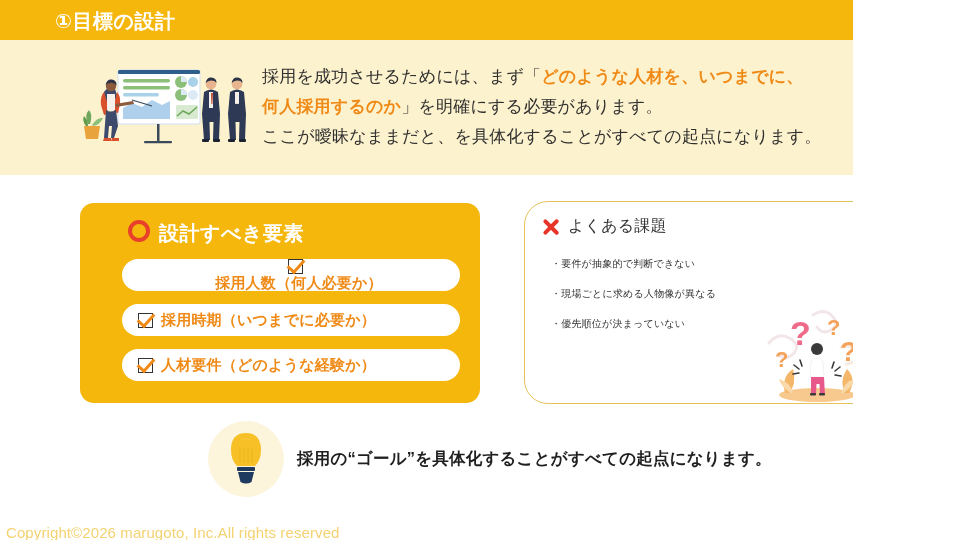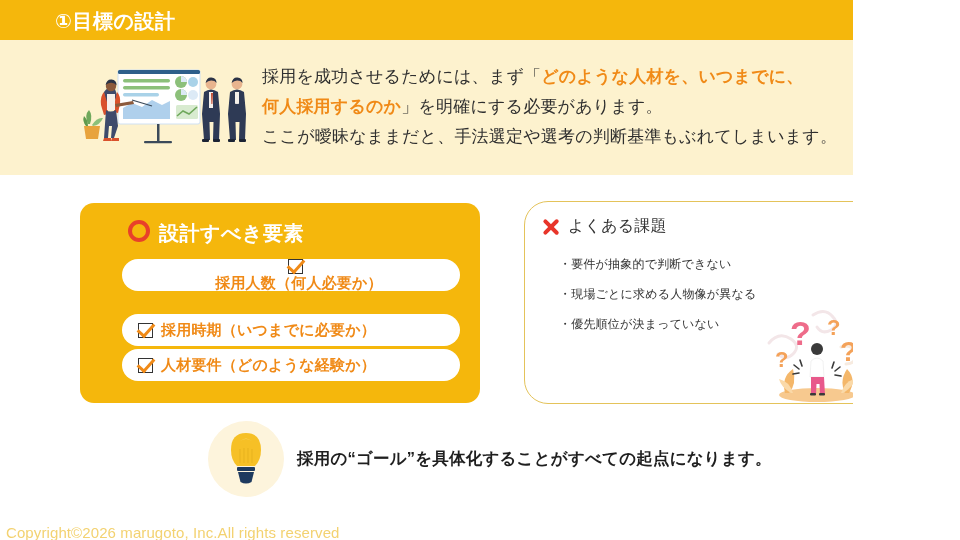--- a/index.html
+++ b/index.html
@@ -108,21 +108,21 @@
     width: 338px;
     height: 32px;
     background: #ffffff;
     border-radius: 16px;
     display: flex;
     align-items: center;
     padding-left: 16px;
     box-sizing: border-box;
   }
   .pill-1 { top: 56px; flex-direction: column; }
-  .pill-2 { top: 111px; text-align: center; }
+  .pill-2 { top: 101px; text-align: center; }
   .pill-3 { top: 146px; }
   .check-box {
     position: relative;
     width: 15px;
     height: 15px;
     border: 1.4px solid #333333;
     box-sizing: border-box;
     flex: 0 0 auto;
     margin-right: 8px;
   }
@@ -190,26 +190,25 @@
     white-space: nowrap;
     letter-spacing: 0.2px;
   }
   .issue-list {
     position: absolute;
     left: 26px;
     top: 47px;
     width: 300px;
   }
   .issue-item {
-    font-size: 12px;
+    font-size: 10px;
     line-height: 30px;
     color: #333333;
     white-space: nowrap;
     letter-spacing: 0.2px;
-    margin-left: 8px;
   }
   .issue-illus {
     position: absolute;
     right: 4px;
     bottom: 0;
     width: 120px;
     height: 100px;
   }
 
   
@@ -324,21 +323,21 @@
       <path d="M147 40 q8 4 16 0 l0 3 q-8 4 -16 0 z" fill="#2E3A55"></path>
       <path d="M146 52 l18 0 -1 26 -6 0 0.5 -18 -4 0 0.5 18 -6 0 z" fill="#2E3A55"></path>
       <rect x="146" y="77" width="7" height="3" rx="1" fill="#1B2333"></rect>
       <rect x="157" y="77" width="7" height="3" rx="1" fill="#1B2333"></rect>
     </svg>
   </div>
 
   <div class="intro-text">
     <span>採用を成功させるためには、まず「</span><span class="hl">どのような人材を、いつまでに、</span><br>
     <span class="hl">何人採用するのか</span><span>」を明確にする必要があります。</span><br>
-    <span>ここが曖昧なままだと、手法選定や選考の判断基準もぶれてしまいます。</span>
+    <span>ここが曖昧なままだと、を具体化することがすべての起点になります。</span>
   </div>
 
   <div class="left-card">
     <div class="left-card-head">
       <span class="ring-icon"></span>
       <span class="left-card-title">設計すべき要素</span>
     </div>
 
     <div class="pill pill-1">
       <span class="check-box"></span>

